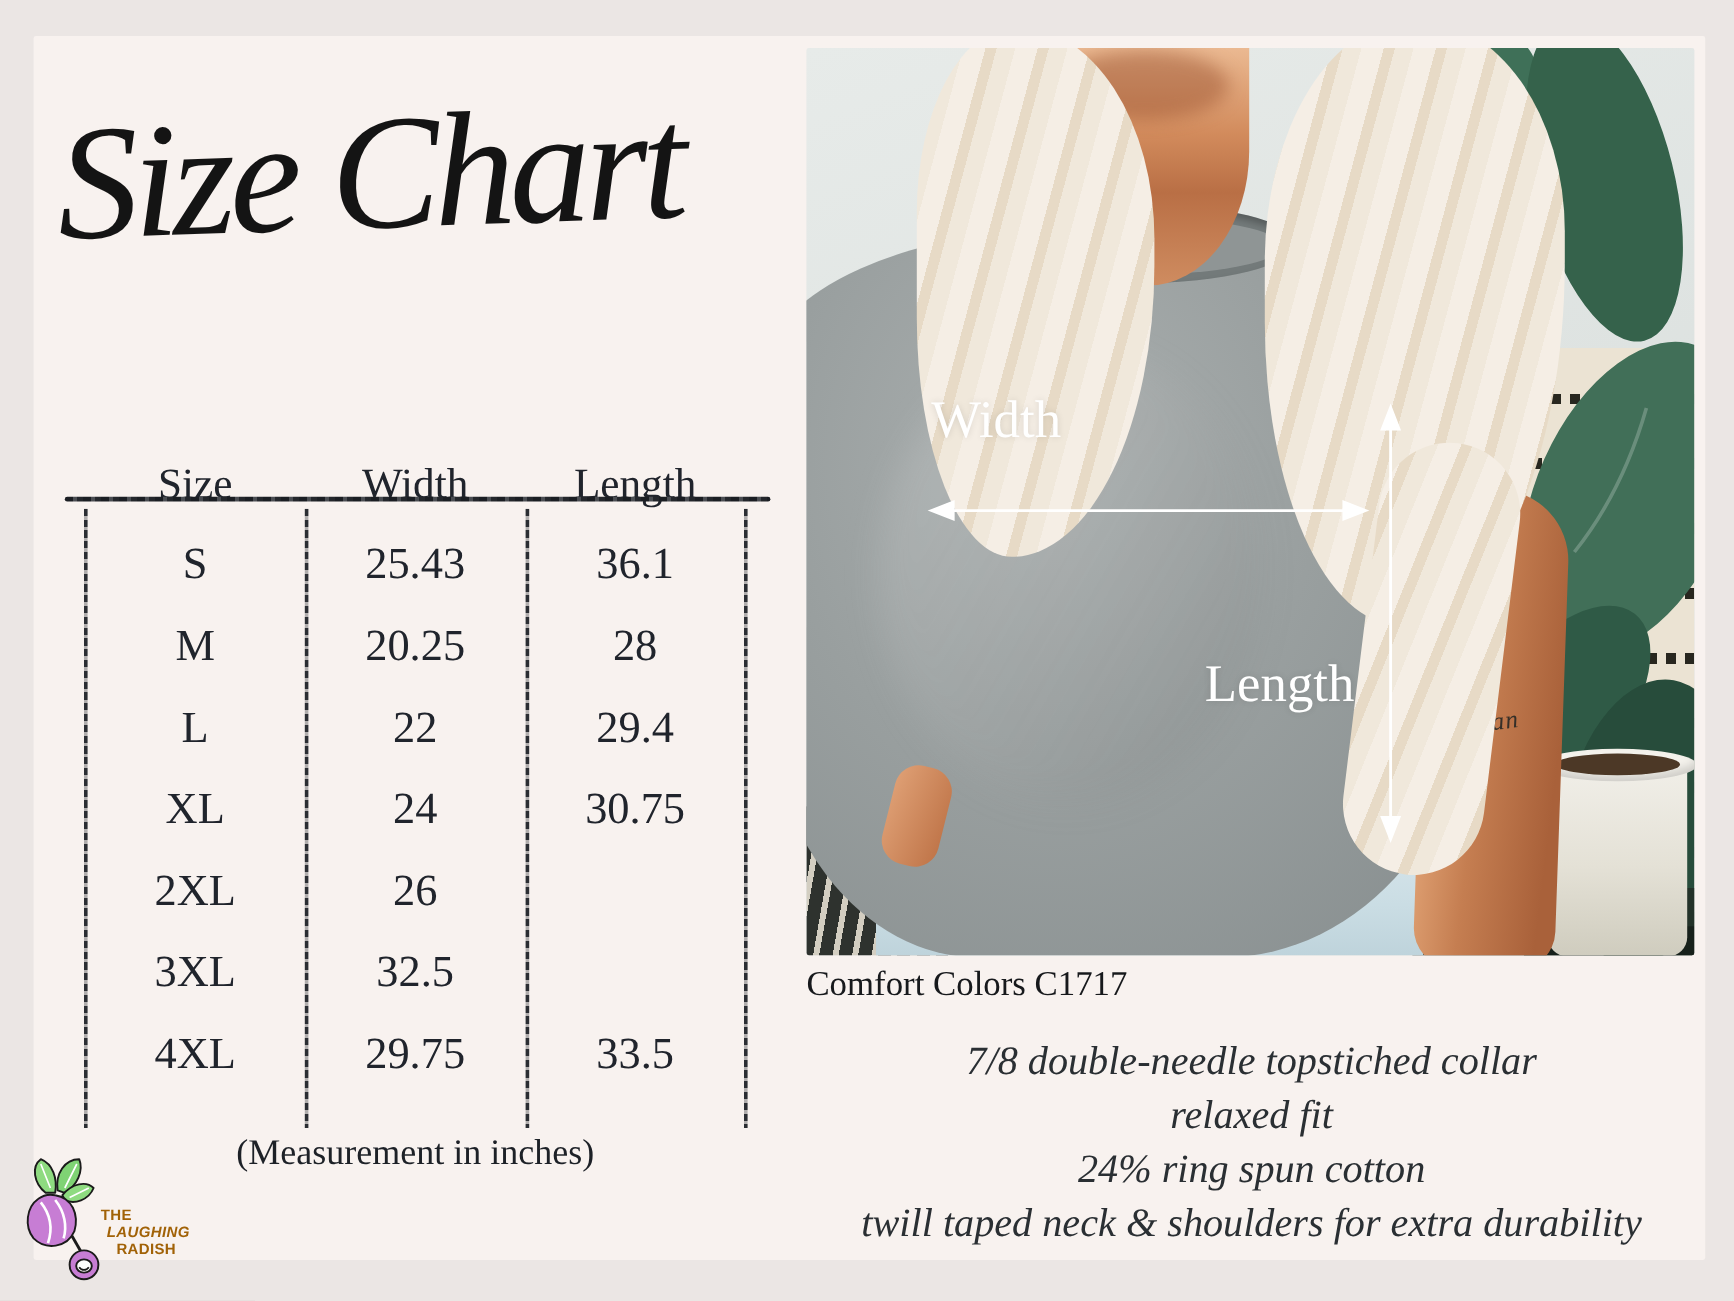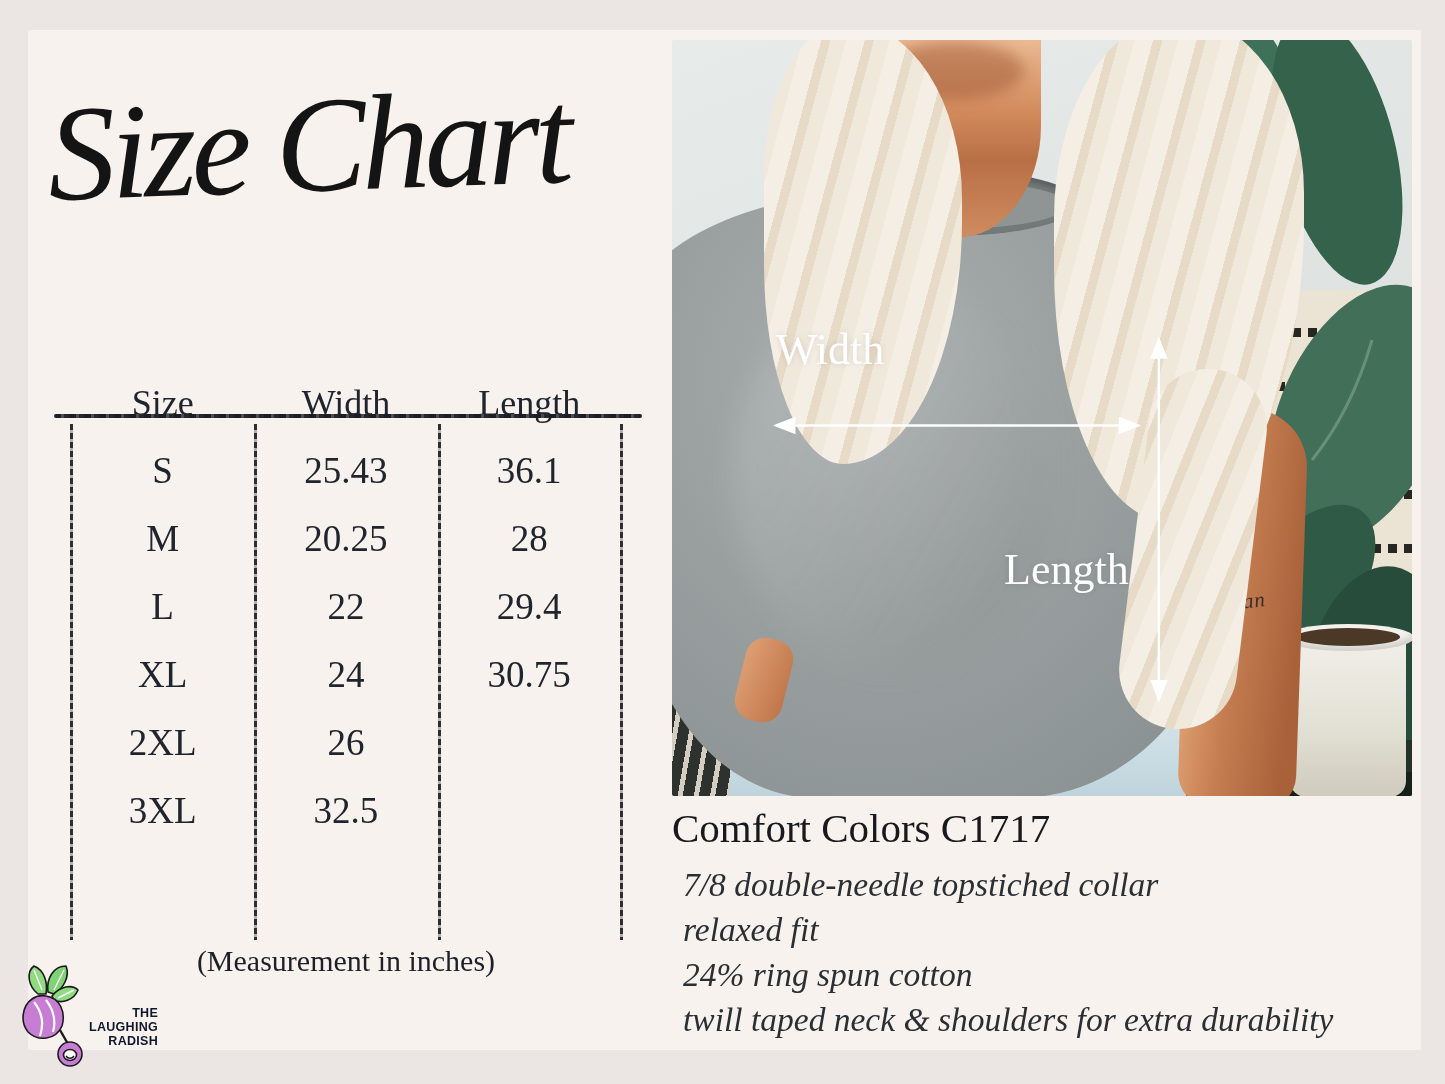--- a/index.html
+++ b/index.html
@@ -19,22 +19,22 @@
   .vline{top:424px;width:3px;height:516px;
     background:repeating-linear-gradient(180deg,#2b2e33 0 6px,rgba(43,46,51,.35) 6px 9px);}
   .tbody{left:71px;top:436px;width:550px;}
   .trow{display:flex;height:68px;align-items:center;}
   .tcell{width:183.3px;text-align:center;font-size:37px;}
   .note{left:71px;top:944px;width:550px;text-align:center;font-size:30px;color:#1d2127;}
 
   
   .logo-art{left:20px;top:960px;}
   .logo-text{left:84px;top:1006px;font-family:"Liberation Sans","DejaVu Sans",sans-serif;
-    font-weight:bold;font-size:12.5px;line-height:14px;letter-spacing:.3px;color:#0f172a;text-align:right;}
-  .logo-text div:nth-child(2){margin-left:5px;}
+    font-weight:bold;font-size:12.5px;line-height:14px;letter-spacing:.3px;color:#a16207;}
+  .logo-text div:nth-child(2){margin-left:5px;font-style:italic;}
   .logo-text div:nth-child(3){margin-left:1px;padding-left:12px;}
 
   
   .photo{left:672px;top:40px;width:740px;height:756px;overflow:hidden;border-radius:2px;
     background:linear-gradient(160deg,#e7ebe9 0%,#dde2e0 55%,#d6dbd9 100%);}
   .poster{left:-14px;top:246px;width:90px;height:238px;background:#f4f5f3;transform:rotate(2deg);
     background-image:radial-gradient(circle at 4px 4px,#aab2ae 1.2px,transparent 1.8px);
     background-size:16px 12px;border-radius:3px;}
   .textile{left:540px;top:250px;width:200px;height:506px;background:#ebe3d3;}
   .textile .dashes{position:absolute;inset:0;
@@ -80,23 +80,23 @@
     border-radius:50% 50% 55% 45% / 40% 35% 60% 50%;}
   .hairR2{left:462px;top:328px;width:118px;height:362px;border-radius:60px;transform:rotate(7deg);}
   .tattoo{left:534px;top:548px;width:100px;font-style:italic;font-size:21px;color:#352f28;
     transform:rotate(-7deg);letter-spacing:1px;}
   .measure-label{color:#ffffff;font-size:44px;text-shadow:0 0 6px rgba(0,0,0,.12);}
   .lbl-width{left:104px;top:284px;}
   .lbl-length{left:332px;top:504px;}
   .arrow-layer{left:0;top:0;width:740px;height:756px;pointer-events:none;}
 
   
-  .product-heading{left:672px;top:804px;font-size:41px;color:#17191c;}
+  .product-heading{left:672px;top:804px;font-size:29px;color:#17191c;}
   .features{left:683px;top:862px;width:720px;font-style:italic;font-size:33.5px;
-    line-height:45px;color:#2a2f33;}
+    line-height:45px;color:#2a2f33;text-align:center;}
 </style>
 </head>
 <body>
 
 <div class="canvas">
   <div class="abs card"></div>
 
   <div class="abs script-title">Size Chart</div>
 
   <div class="abs thead">
@@ -130,20 +130,25 @@
         <div class="tcell">24</div>
         <div class="tcell">30.75</div>
       </div>
       <div class="trow">
         <div class="tcell">2XL</div>
         <div class="tcell">26</div>
       </div>
       <div class="trow">
         <div class="tcell">3XL</div>
         <div class="tcell">32.5</div>
+      </div>
+      <div class="trow">
+        <div class="tcell">4XL</div>
+        <div class="tcell">29.75</div>
+        <div class="tcell">33.5</div>
       </div>
     </div>
   <div class="abs note">(Measurement in inches)</div>
 
   <div class="abs logo-art">
     <svg width="72" height="116" viewBox="0 0 72 116">
       <g stroke="#1b1b1b" stroke-width="1.6" stroke-linejoin="round">
         <path d="M18 34 C8 26 6 12 14 6 C24 10 28 22 26 34 Z" fill="#8edb80"></path>
         <path d="M28 32 C26 18 34 6 46 6 C50 16 44 28 34 34 Z" fill="#7fd374"></path>
         <path d="M32 36 C40 26 52 24 58 30 C54 40 42 44 34 40 Z" fill="#8edb80"></path>

